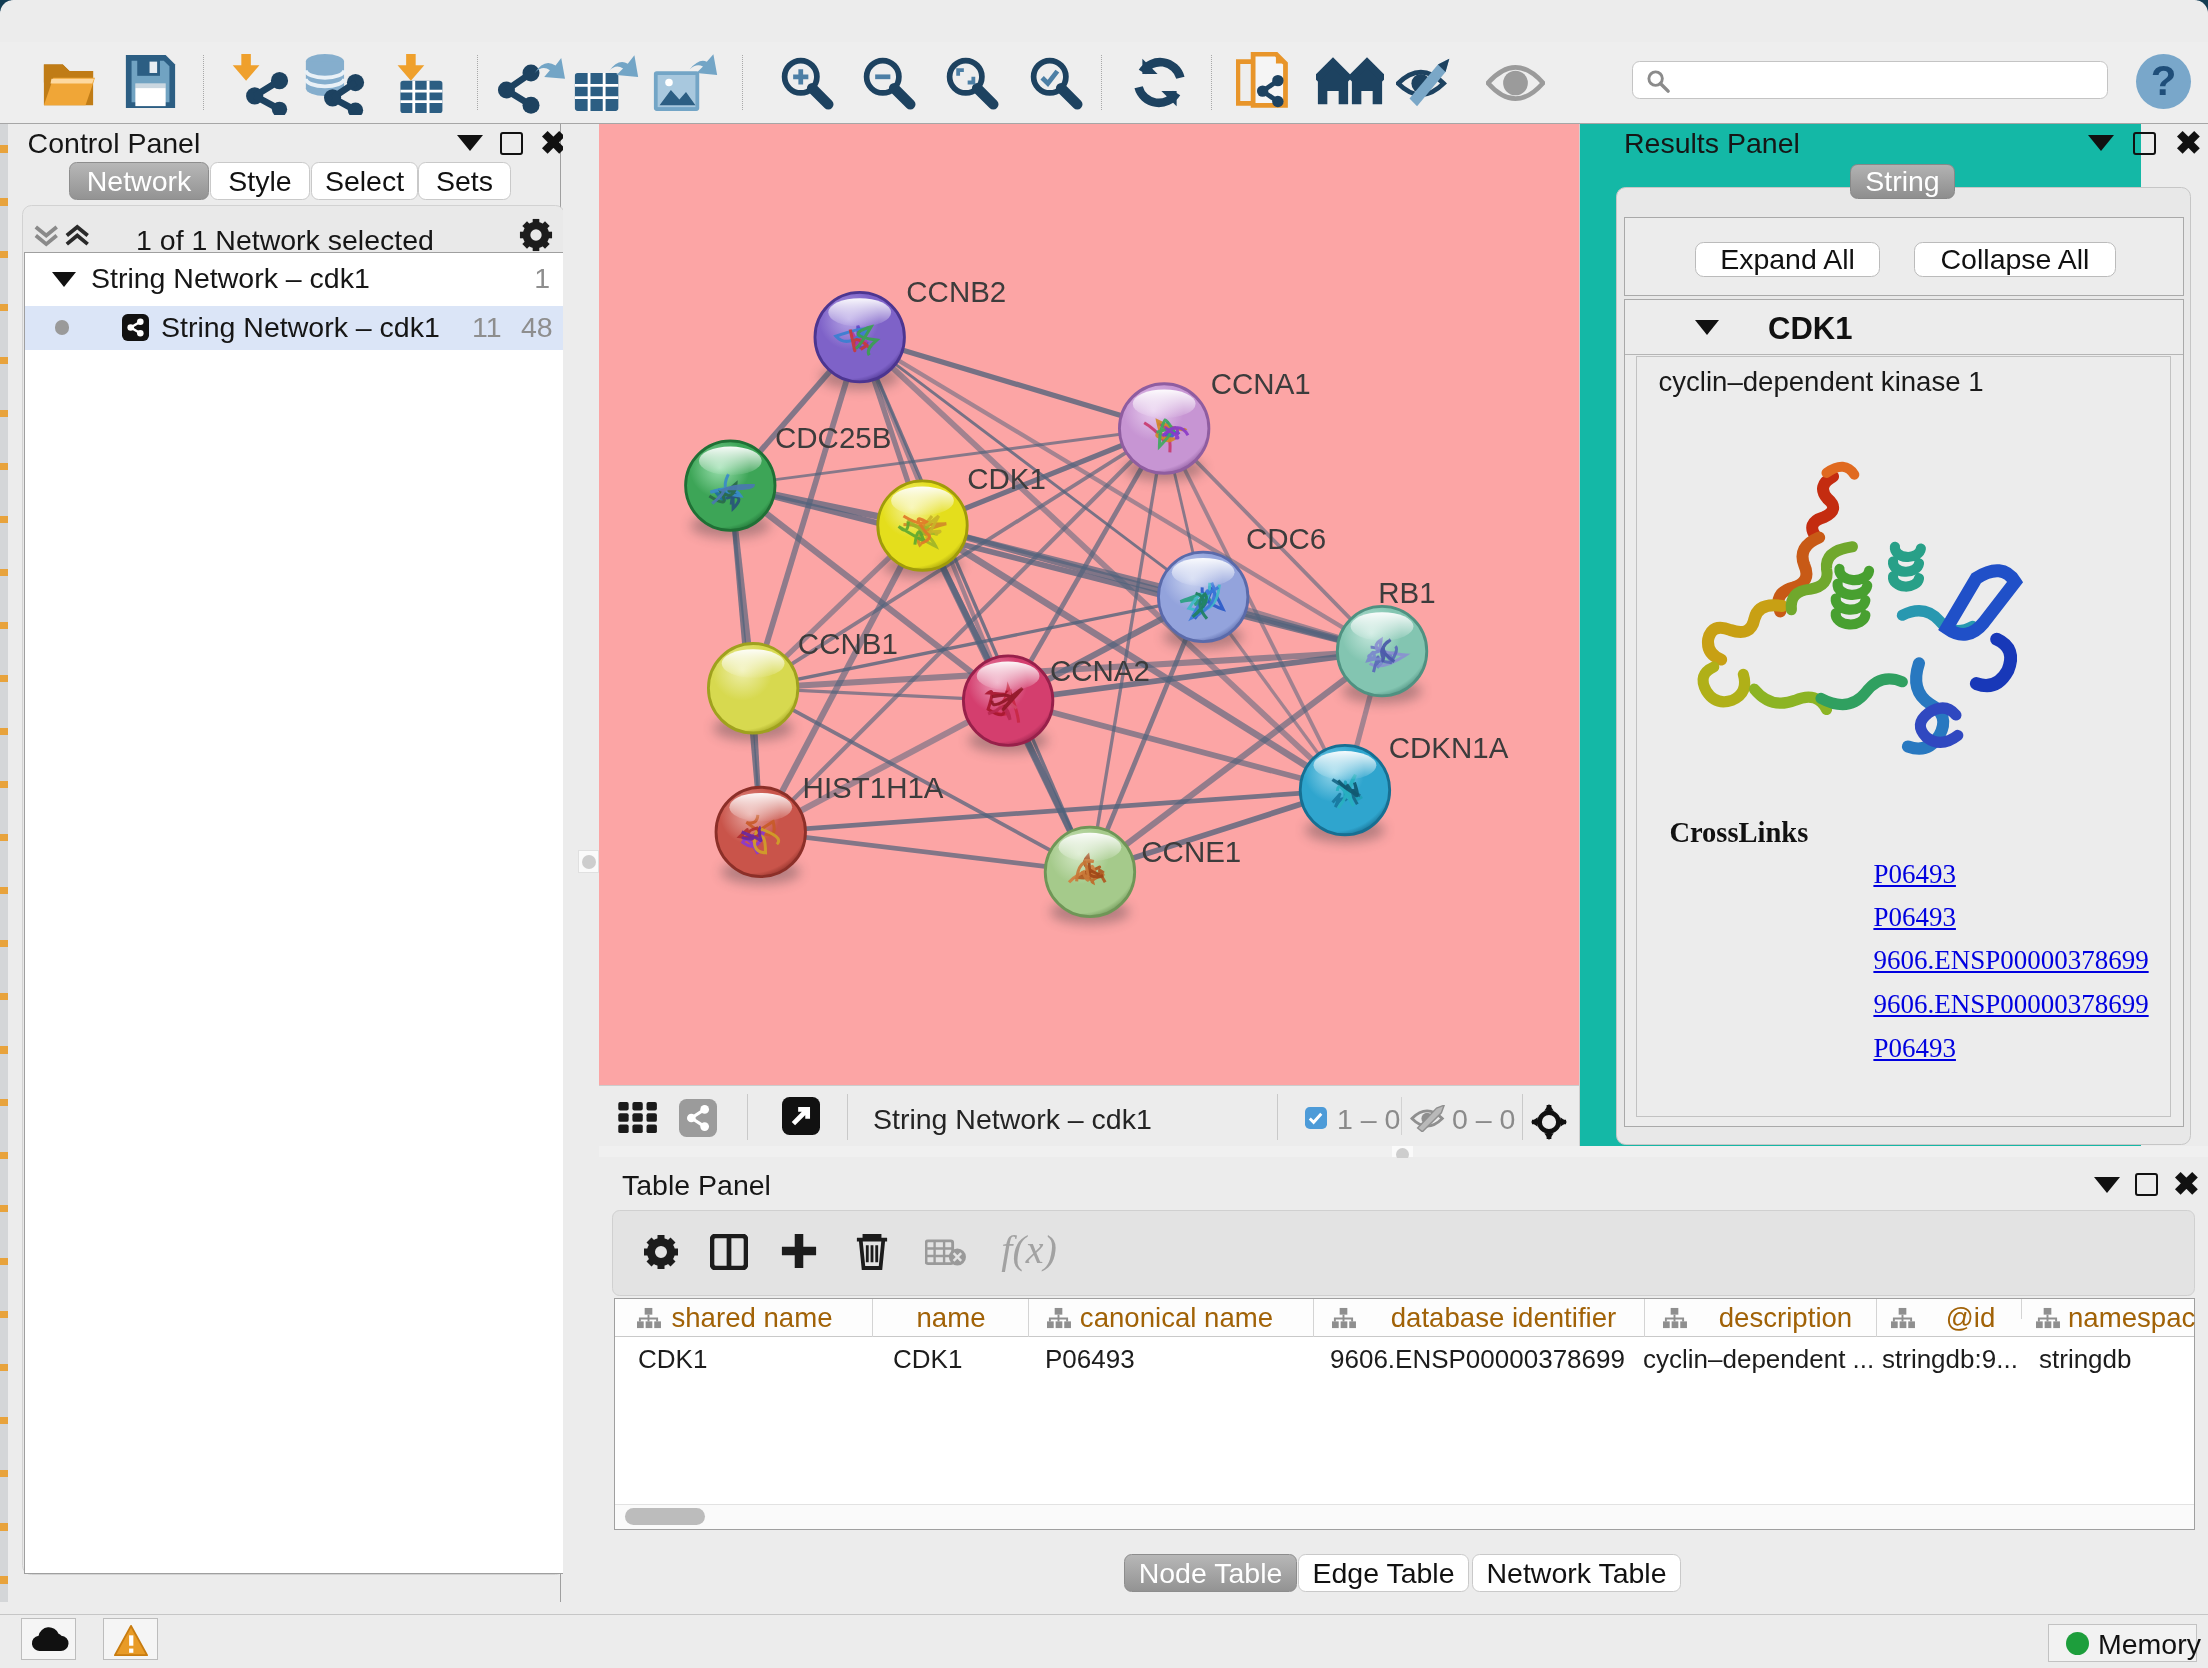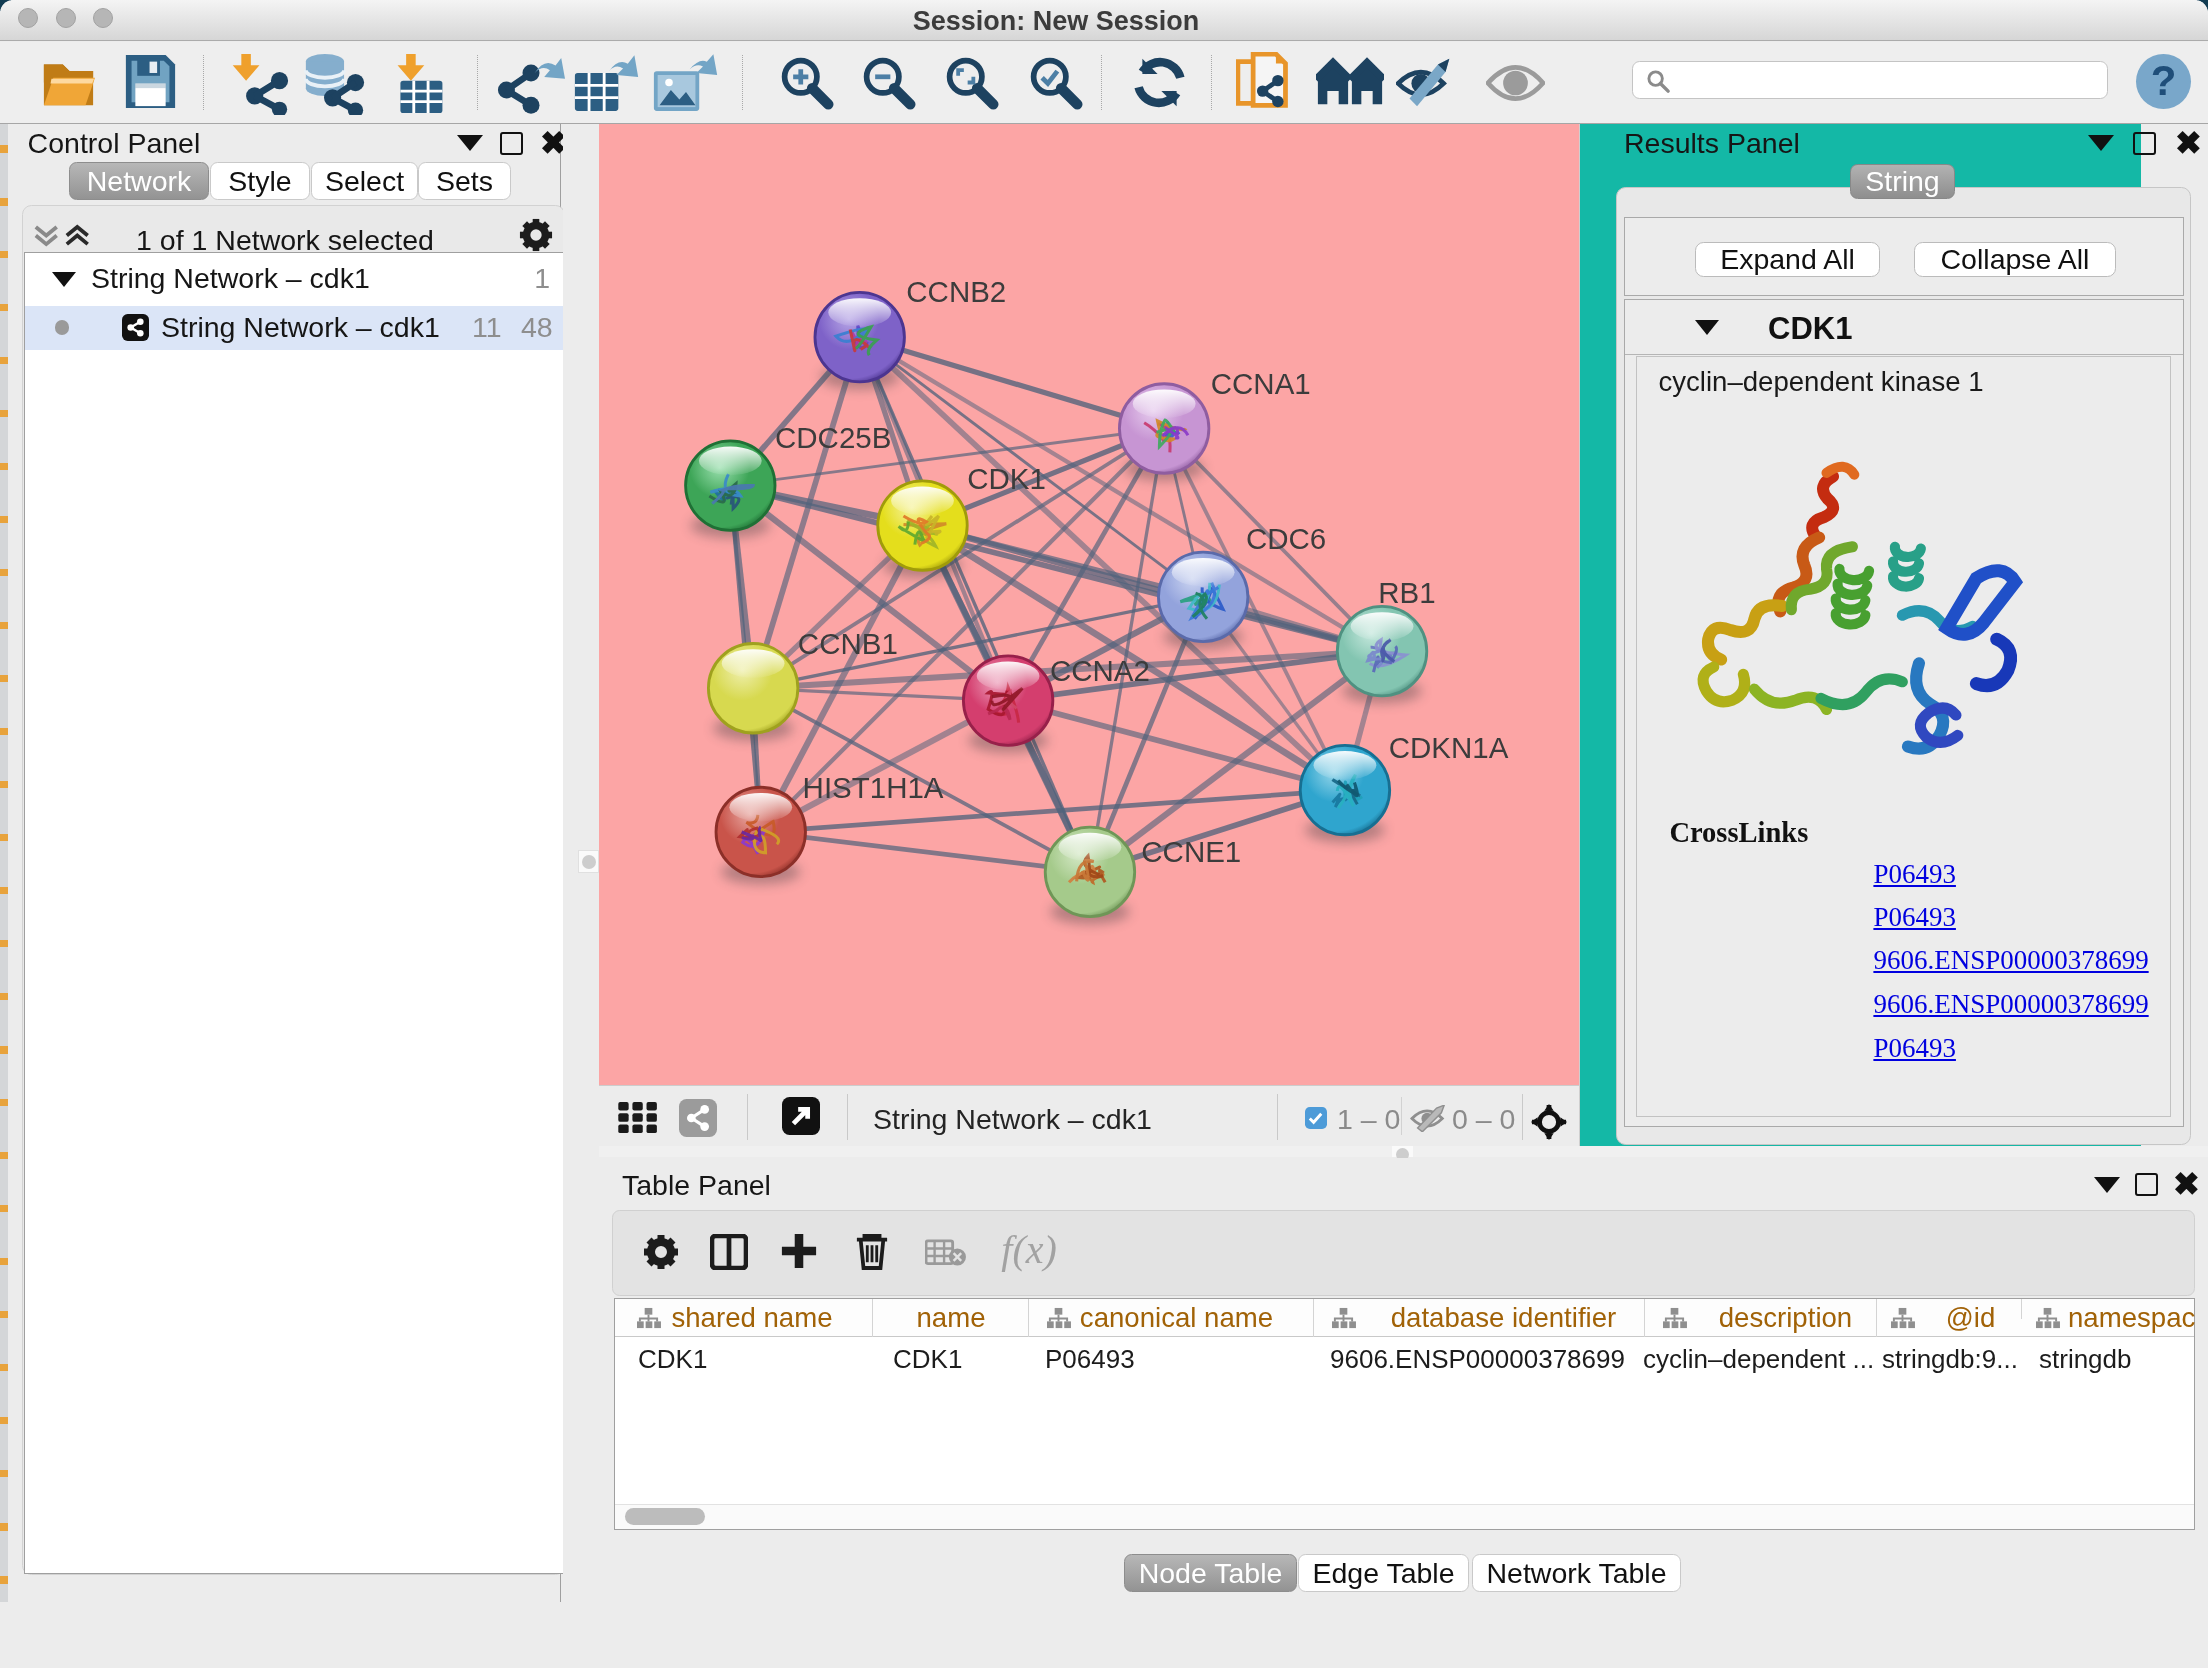--- a/index.html
+++ b/index.html
@@ -31,26 +31,20 @@
 
 .tab { position:absolute; top:38px; height:38px; background:#ffffff; border:1px solid #c9c9c9; border-radius:7.6px 7.6px 7.6px 7.6px; font-size:28.5px; color:#111; text-align:center; line-height:36px; }
 .tabsel { background:linear-gradient(#b7b7b7,#939393); color:#ffffff; border:1px solid #8d8d8d; }
 
 .abs { position:absolute; }
 a.lnk { color:#0000e0; text-decoration:underline; }
 </style>
 </head>
 <body>
 <div id="win">
-  <div id="titlebar">
-    <div class="tl" style="left:18px;"></div>
-    <div class="tl" style="left:56px;"></div>
-    <div class="tl" style="left:93px;"></div>
-    <div id="title" style="left:-48px;">Session: New Session</div>
-  </div>
   <div id="toolbar">
     <svg class="abs" style="left:42px;top:11.4px;" width="53" height="57" viewBox="0 0 56 60">
       <path d="M2 12 h20 l7 7 h25 v12 H2z" fill="#a96a10"></path>
       <path d="M2 12 h20 l7 7 h25 v36 H2z" fill="#c07c16"></path>
       <path d="M12 26 h44 l-10 29 H2z" fill="#f0a637"></path>
       <path d="M10 27 h45 l-2 5 H9z" fill="#fdd9a0"></path>
     </svg>
     <svg class="abs" style="left:124px;top:11.4px;" width="53" height="57" viewBox="0 0 56 60">
       <path d="M2 2 h42 l10 10 v46 H2z" fill="#2c5e83"></path>
       <path d="M8 8 h34 l6 6 v38 H8z" fill="#71a3c2"></path>
@@ -698,16 +692,34 @@
         <div class="abs" style="left:1424px;top:5.7px;width:152px;overflow:hidden;white-space:nowrap;">stringdb</div>
       </div>
       <div class="abs" style="left:0;top:205px;width:1579px;height:25px;background:#fafafa;border-top:1px solid #e2e2e2;">
         <div class="abs" style="left:9.5px;top:2.9px;width:80px;height:17px;background:#bcbcbc;border-radius:8.6px;"></div>
       </div>
     </div>
     <div class="tab tabsel" style="top:396px;left:525px;width:173px;border-radius:7.6px;">Node Table</div>
     <div class="tab" style="top:396px;left:699px;width:171px;border-radius:7.6px;">Edge Table</div>
     <div class="tab" style="top:396px;left:873px;width:209px;border-radius:7.6px;">Network Table</div>
   </div>
+  <div id="statusbar">
+    <div class="abs" style="left:21px;top:2.9px;width:55px;height:42px;background:#f5f5f5;border:1.9px solid #bdbdbd;">
+      <svg class="abs" style="left:8.6px;top:7.6px;" width="38" height="27" viewBox="0 0 40 28">
+          <path fill="#111" d="M10 26 a8 8 0 0 1 -2 -16 a11 11 0 0 1 21 -2 a7 7 0 0 1 3 2 a7 7 0 0 1 -1 16z"></path>
+        </svg>
+    </div>
+    <div class="abs" style="left:103px;top:2.9px;width:55px;height:42px;background:#f5f5f5;border:1.9px solid #bdbdbd;">
+      <svg class="abs" style="left:8.6px;top:4.8px;" width="36" height="34" viewBox="0 0 38 36">
+          <path d="M19 2 L36 33 H2z" fill="#e89b27" stroke="#c87c10" stroke-width="2" stroke-linejoin="round"></path>
+          <rect x="17" y="12" width="4.5" height="11" fill="#fff"></rect>
+          <rect x="17" y="26" width="4.5" height="4.5" fill="#fff"></rect>
+        </svg>
+    </div>
+    <div class="abs" style="left:2048px;top:8.6px;width:149px;height:38px;background:#f2f2f2;border:1.9px solid #c2c2c2;">
+      <div class="abs" style="left:17px;top:7.6px;width:23px;height:23px;border-radius:50%;background:#1d9e3c;"></div>
+      <div class="abs" style="left:49px;top:3.8px;font-size:28.5px;color:#111;">Memory</div>
+    </div>
+  </div>
   <div class="corner" style="left:0; background:radial-gradient(circle at 11.4px 11.4px, rgba(0,0,0,0) 10.5px, #2a5570 11.4px);"></div>
   <div class="corner" style="right:0; background:radial-gradient(circle at 0px 11.4px, rgba(0,0,0,0) 10.5px, #2a5570 11.4px);"></div>
 </div>
 
 
 </body></html>

